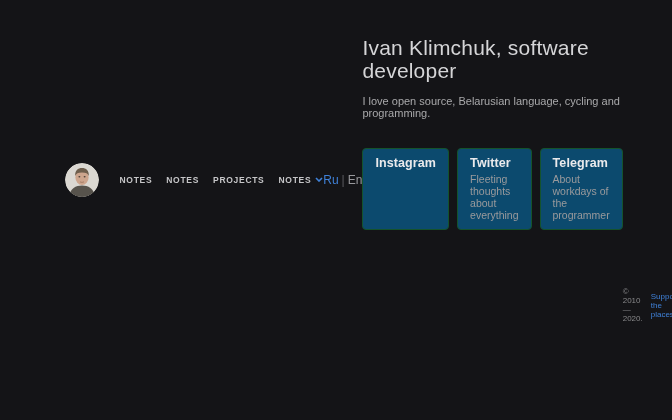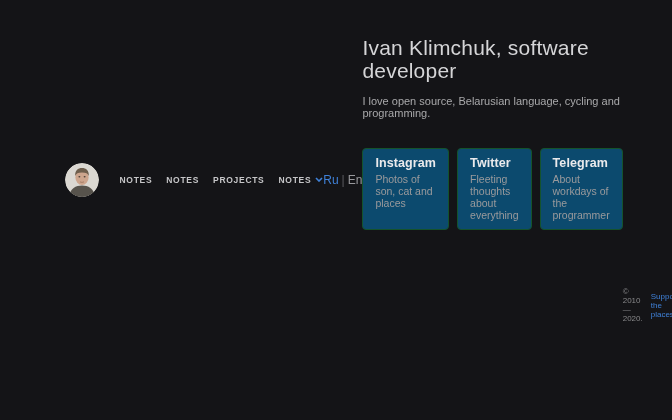--- a/index.html
+++ b/index.html
@@ -178,21 +178,20 @@
 
   <main>
     <h1>
       <span>Ivan Klimchuk, software developer</span><br>
     </h1>
     <p class="subtitle">I love open source, Belarusian language, cycling and programming.</p>
 
     <div class="cards">
       <a class="card">
         <div class="card-title">Instagram</div>
-        <div class="card-desc">Photos of son, cat and places</div>
       </a>
       <a class="card">
         <div class="card-title">Twitter</div>
         <div class="card-desc">Fleeting thoughts about everything</div>
       </a>
       <a class="card">
         <div class="card-title">Telegram</div>
         <div class="card-desc">About workdays of the programmer</div>
       </a>
     </div>

